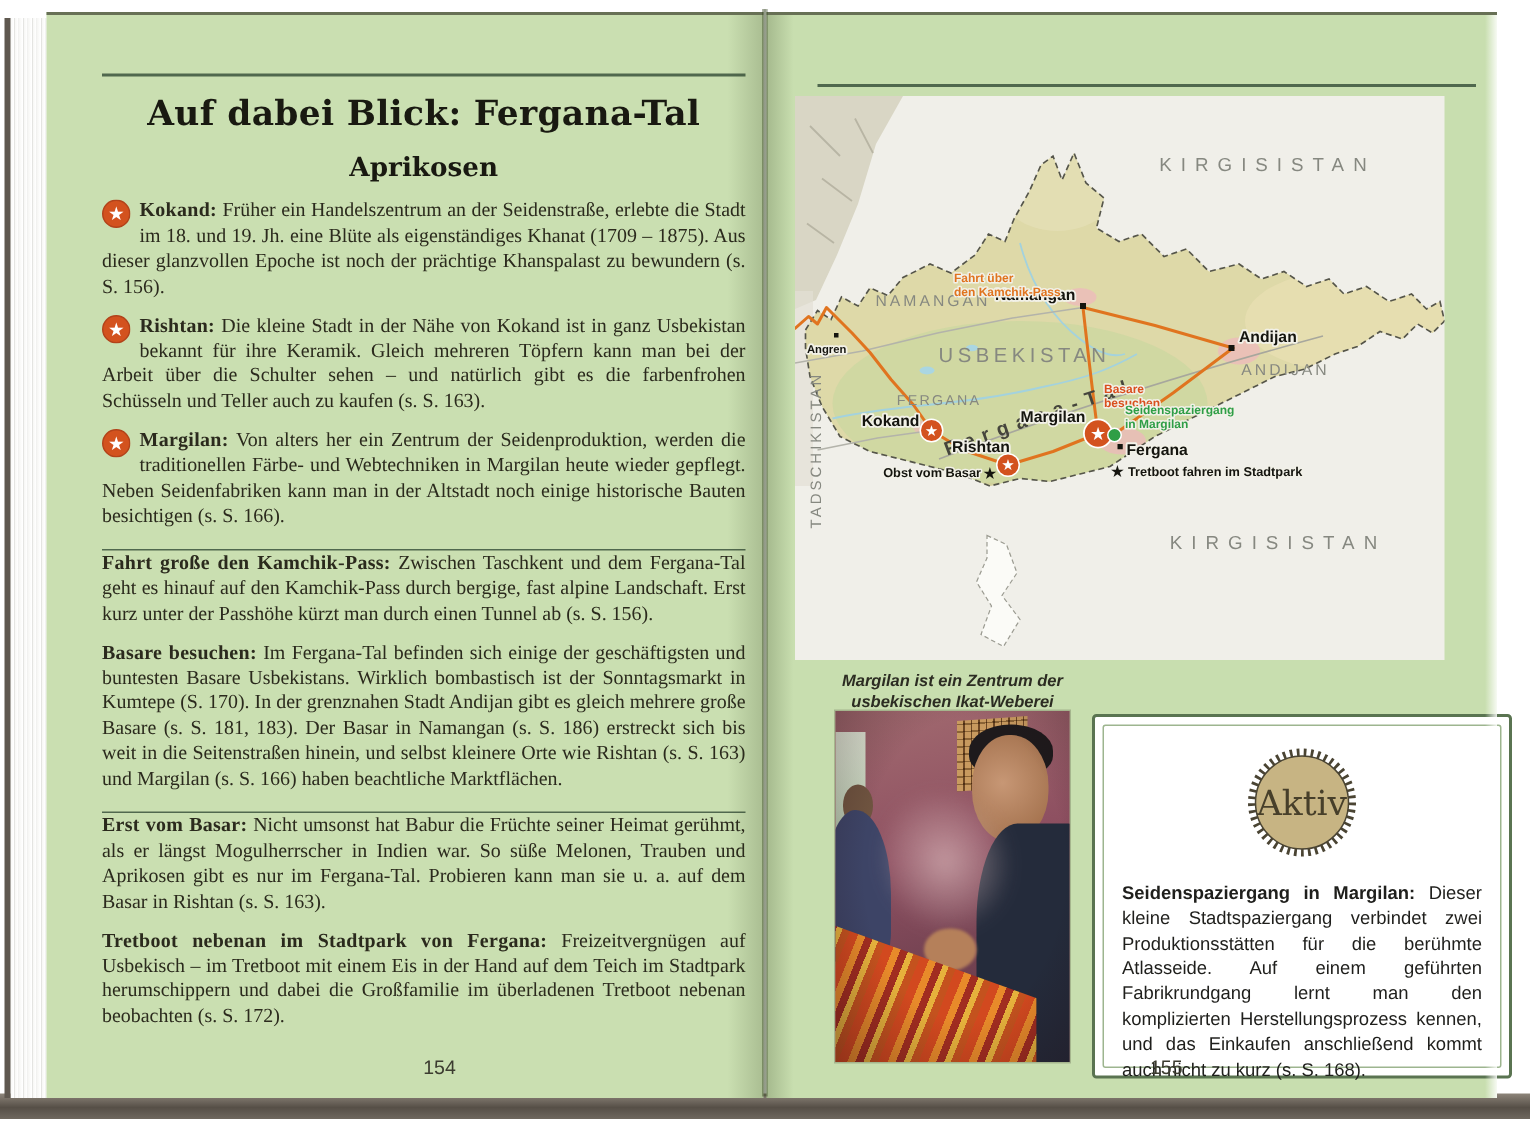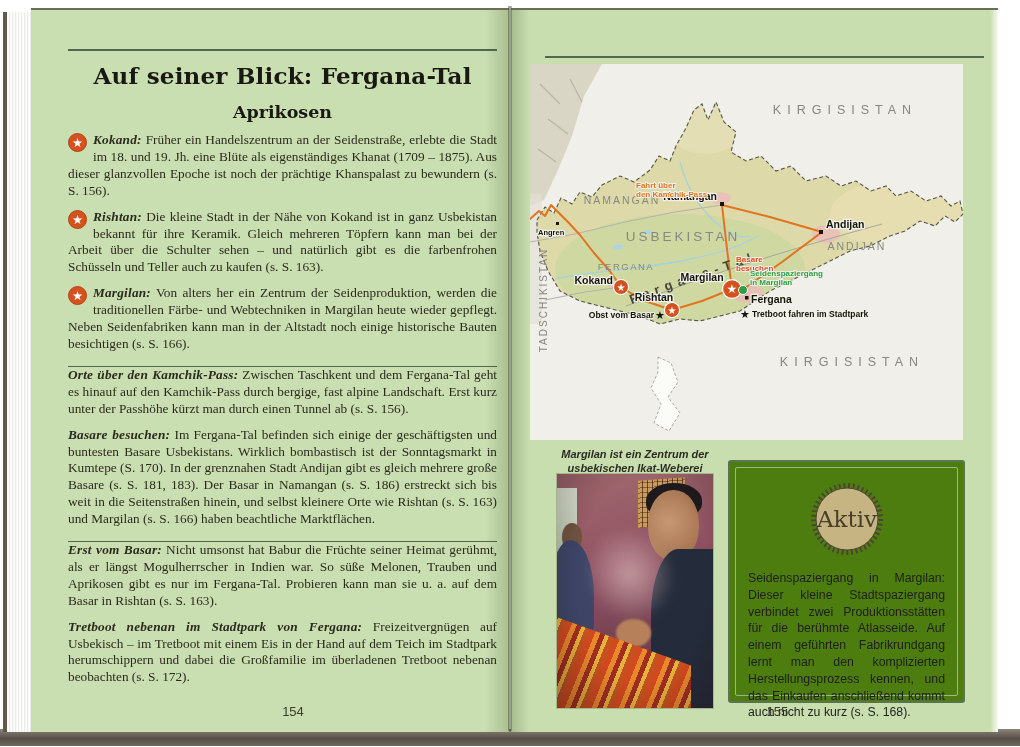--- a/index.html
+++ b/index.html
@@ -22,21 +22,21 @@
       background:linear-gradient(to right,rgba(255,255,255,0),rgba(255,255,255,.85));}
   .spine{position:absolute;left:508px;top:6px;bottom:16px;width:4px;
       background:linear-gradient(to right,rgba(45,60,25,.35),rgba(45,60,25,.55),rgba(45,60,25,.25));}
 
   
   .lp-content{position:absolute;left:37px;width:429px;top:0;color:#2b2a1d;}
   .top-rule{border-top:2px solid #50684e;margin-top:39px;height:0;}
   h1.title{margin:11px 0 0;font:700 23px/27px "DejaVu Serif",serif;text-align:center;color:#191911;letter-spacing:.2px;}
   h2.sect{margin:13px 0 9px;font:700 17.5px/21px "DejaVu Serif",serif;text-align:center;color:#191911;}
   .lp-content p{font-size:13.3px;line-height:16.9px;margin:0 0 9px;text-align:justify;}
-  .lp-content p b{letter-spacing:.2px;font-style:italic;}
+  .lp-content p b{letter-spacing:.2px;}
   .sect-rule{border-top:1.5px solid #50684e;margin:13px 0 0;height:0;}
   .starbadge{float:left;width:19px;height:19px;margin:1px 6px 0 0;}
   .pagenum{position:absolute;bottom:13px;left:0;width:100%;text-align:center;
       font:13px "Liberation Sans",sans-serif;color:#3c3c30;padding-left:23px;}
 
   
   .map{position:absolute;left:19px;top:54px;width:433px;height:376px;background:#f0efe9;}
   .rp-rule{position:absolute;left:34px;right:14px;top:46px;border-top:2px solid #50684e;height:0;}
   .caption{position:absolute;left:36px;top:438px;width:176px;text-align:center;
       font:italic 600 11px/13.5px "Liberation Sans",sans-serif;color:#2c2c22;}
@@ -56,46 +56,46 @@
   .ph-body{right:-4%;top:32%;width:44%;height:70%;background:#242b3b;border-radius:40% 10% 0 0;}
   .ph-armblur{left:18%;top:22%;width:58%;height:42%;border-radius:50%;
       background:radial-gradient(ellipse at center,rgba(230,200,200,.6),rgba(230,200,200,0) 70%);
       filter:blur(5px);transform:rotate(-25deg);}
   .ph-hand{left:38%;top:62%;width:22%;height:12%;background:#b5805a;border-radius:50%;filter:blur(1px);}
   .ph-threads{left:-6%;bottom:-2%;width:92%;height:48%;
       background:repeating-linear-gradient(112deg,#d2491f 0 6px,#e88a2a 6px 11px,#a12d20 11px 16px,#e6b13c 16px 20px,#c4521e 20px 25px);
       clip-path:polygon(0 12%,100% 58%,100% 100%,0 100%);filter:blur(.4px);}
   .ph-vignette{inset:0;background:radial-gradient(ellipse at 55% 45%,rgba(0,0,0,0) 55%,rgba(30,10,15,.35));}
 
-  .aktiv-box{position:absolute;left:217px;top:450px;width:237px;height:243px;box-sizing:border-box;
-      background:#4d7c0f;border:2px solid #5a7451;border-radius:3px;padding:5px;}
+  .aktiv-box{position:absolute;left:217px;top:466px;width:280px;height:243px;box-sizing:border-box;
+      background:#ffffff;border:2px solid #5a7451;border-radius:3px;padding:5px;}
   .aktiv-inner{box-sizing:border-box;height:100%;border:1px solid #9db58f;border-radius:2px;
       padding:10px 12px 0 12px;}
   .badge-wrap{text-align:center;margin:2px 0 8px;}
   .aktiv-inner p{margin:0;font:12.3px/16.8px "Liberation Sans",sans-serif;color:#1f1f1c;text-align:justify;}
-  .aktiv-inner p b{font-weight:400;}
+  .aktiv-inner p b{font-weight:700;}
 
   
   .m-region{font-family:"Liberation Sans",sans-serif;fill:#868880;}
   .m-city{font-family:"Liberation Sans",sans-serif;font-weight:700;fill:#15150f;
       paint-order:stroke;stroke:#f2f1e8;stroke-width:2.4px;stroke-linejoin:round;}
   .m-note{font-family:"Liberation Sans",sans-serif;font-weight:700;
       paint-order:stroke;stroke:#f2f1e8;stroke-width:2px;stroke-linejoin:round;}
 </style>
 </head>
 <body>
 
 <div class="scene">
   <div class="bottom-bar"></div>
   <div class="stack"></div>
 
   <div class="page page-left">
     <div class="lp-content">
       <div class="top-rule"></div>
-      <h1 class="title">Auf seiner Blick: Fergana-Tal</h1>
+      <h1 class="title">Auf dabei Blick: Fergana-Tal</h1>
 
       <h2 class="sect">Aprikosen</h2>
 
       <p class="bullet">
         <svg class="starbadge" viewBox="0 0 20 20">
           <circle cx="10" cy="10" r="9.5" fill="#d3521e" stroke="#b2431a" stroke-width="1"></circle>
           <text x="10" y="14.4" text-anchor="middle" font-size="13" fill="#ffffff" font-family="DejaVu Sans">★</text>
         </svg>
         <b>Kokand:</b>
         <span>Früher ein Handelszentrum an der Seidenstraße, erlebte die Stadt im 18. und 19. Jh. eine Blüte als eigenständiges Khanat (1709 – 1875). Aus dieser glanzvollen Epoche ist noch der prächtige Khanspalast zu bewundern (s. S. 156).</span>
@@ -115,21 +115,21 @@
           <circle cx="10" cy="10" r="9.5" fill="#d3521e" stroke="#b2431a" stroke-width="1"></circle>
           <text x="10" y="14.4" text-anchor="middle" font-size="13" fill="#ffffff" font-family="DejaVu Sans">★</text>
         </svg>
         <b>Margilan:</b>
         <span>Von alters her ein Zentrum der Seidenproduktion, werden die traditionellen Färbe- und Webtechniken in Margilan heute wieder gepflegt. Neben Seidenfabriken kann man in der Altstadt noch einige historische Bauten besichtigen (s. S. 166).</span>
       </p>
 
       <div class="sect-rule"></div>
 
       <p>
-        <b>Orte über den Kamchik-Pass:</b>
+        <b>Fahrt große den Kamchik-Pass:</b>
         <span>Zwischen Taschkent und dem Fergana-Tal geht es hinauf auf den Kamchik-Pass durch bergige, fast alpine Landschaft. Erst kurz unter der Passhöhe kürzt man durch einen Tunnel ab (s. S. 156).</span>
       </p>
       <p>
         <b>Basare besuchen:</b>
         <span>Im Fergana-Tal befinden sich einige der geschäftigsten und buntesten Basare Usbekistans. Wirklich bombastisch ist der Sonntagsmarkt in Kumtepe (S. 170). In der grenznahen Stadt Andijan gibt es gleich mehrere große Basare (s. S. 181, 183). Der Basar in Namangan (s. S. 186) erstreckt sich bis weit in die Seitenstraßen hinein, und selbst kleinere Orte wie Rishtan (s. S. 163) und Margilan (s. S. 166) haben beachtliche Marktflächen.</span>
       </p>
 
       <div class="sect-rule"></div>
 
       <p>

